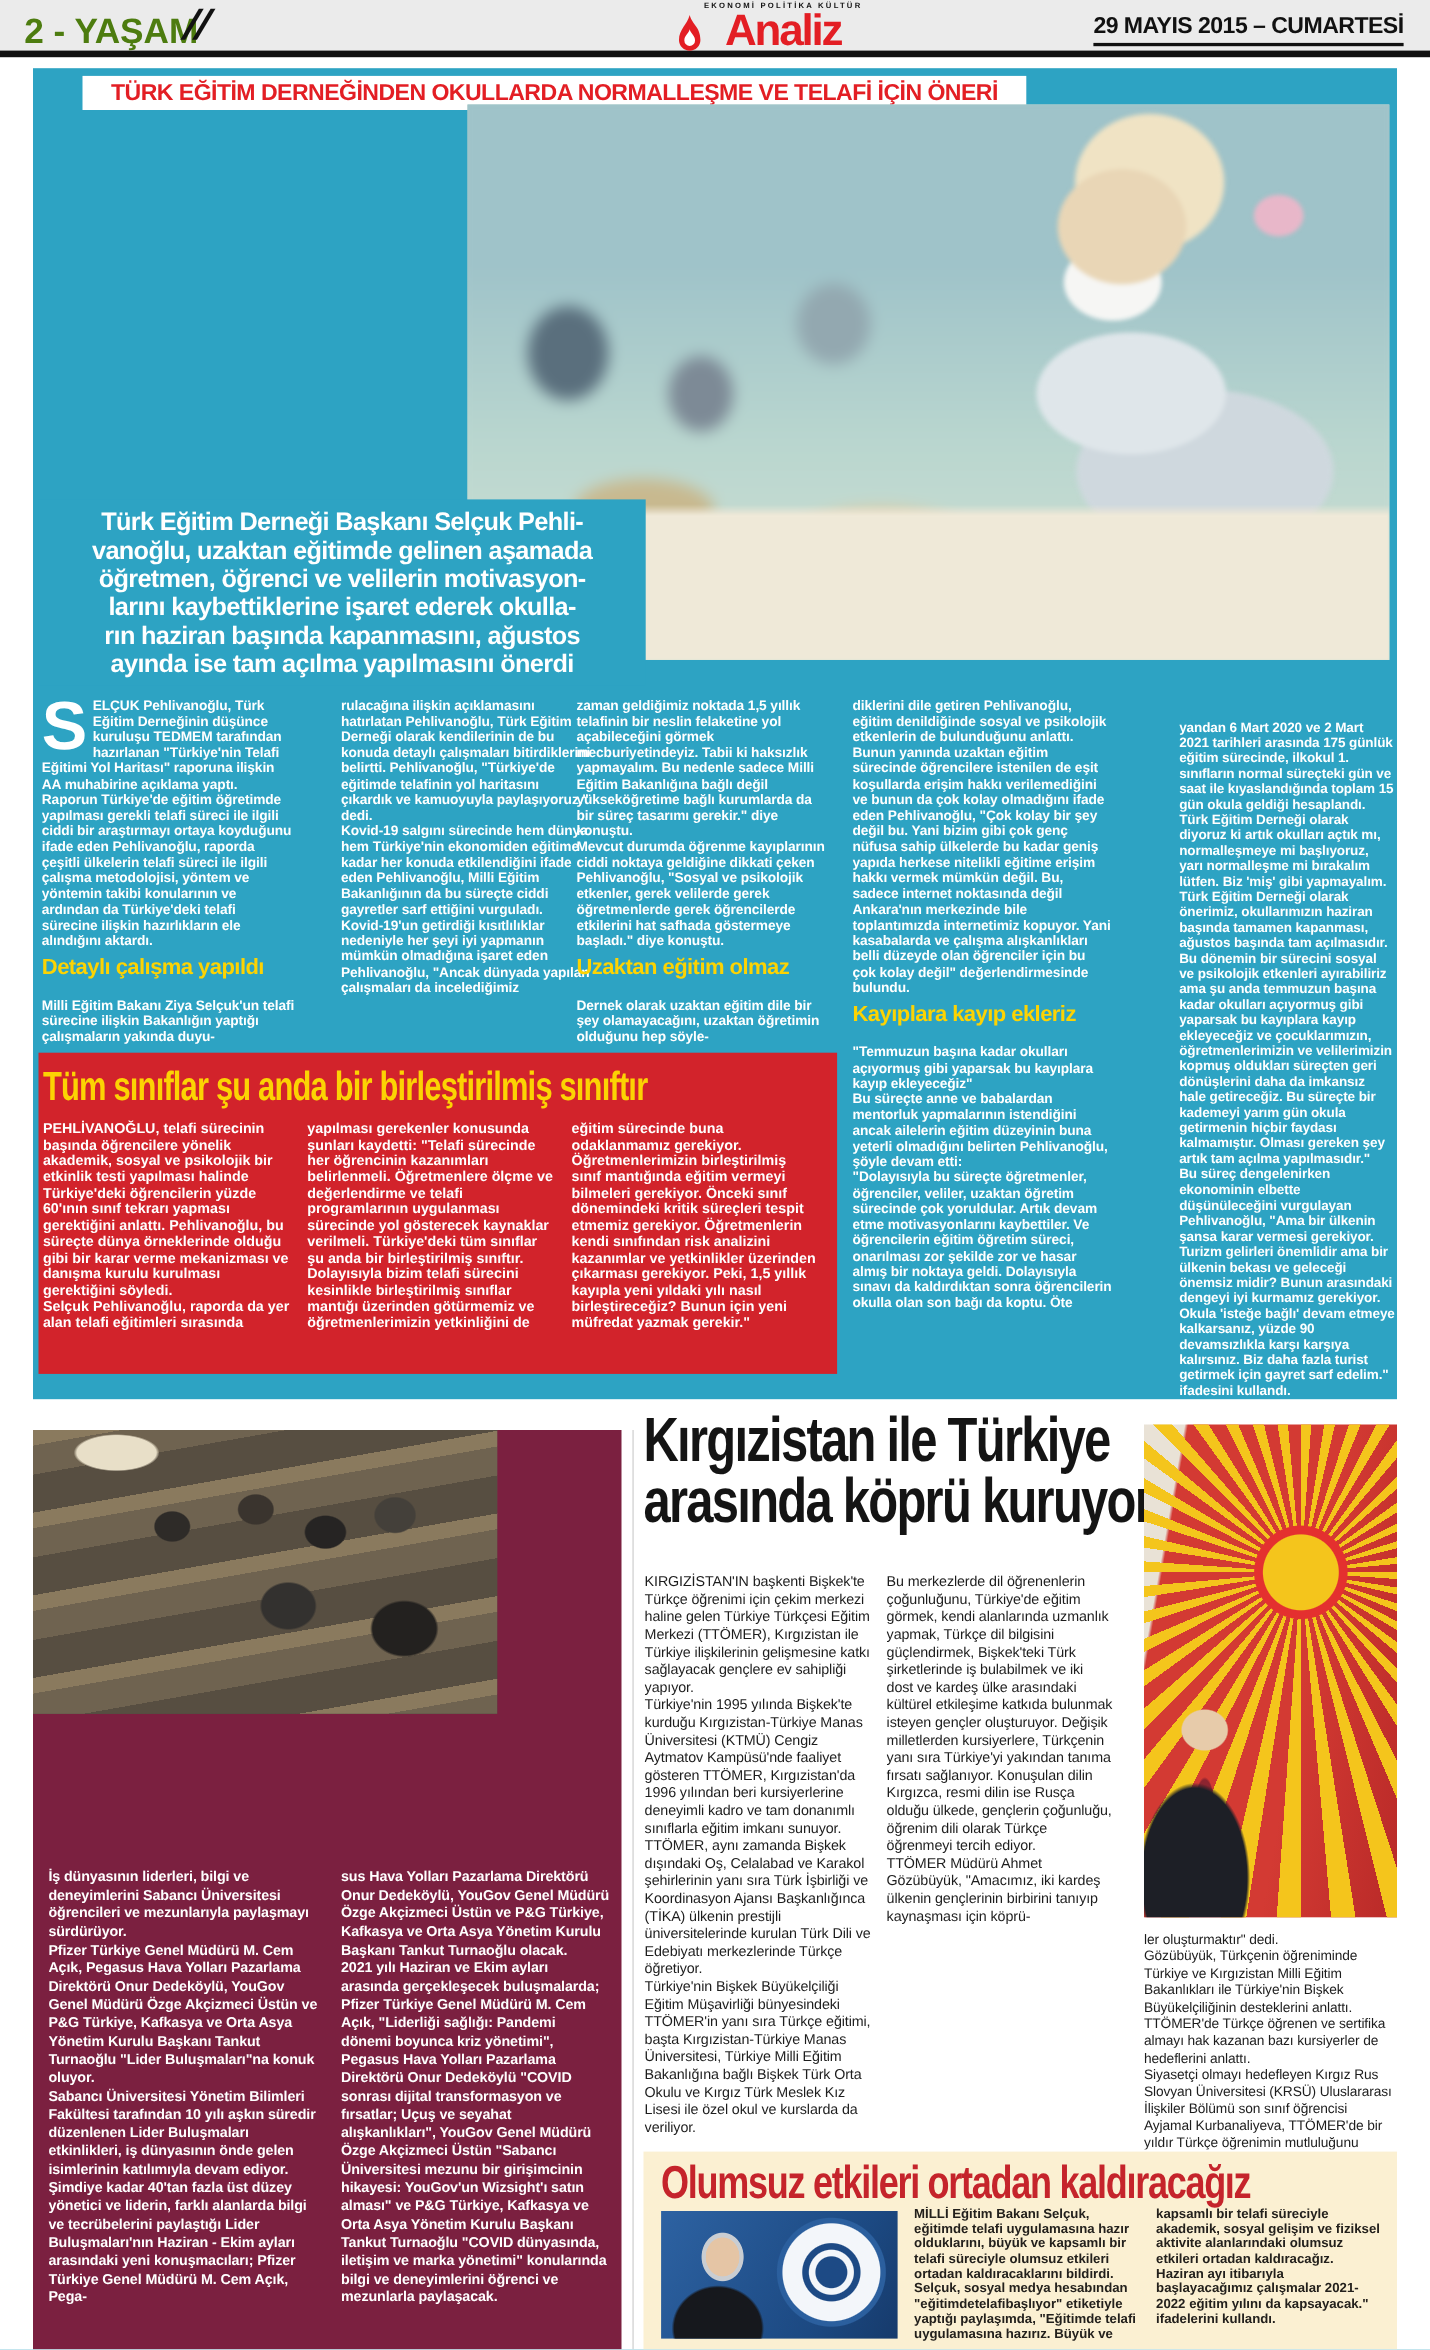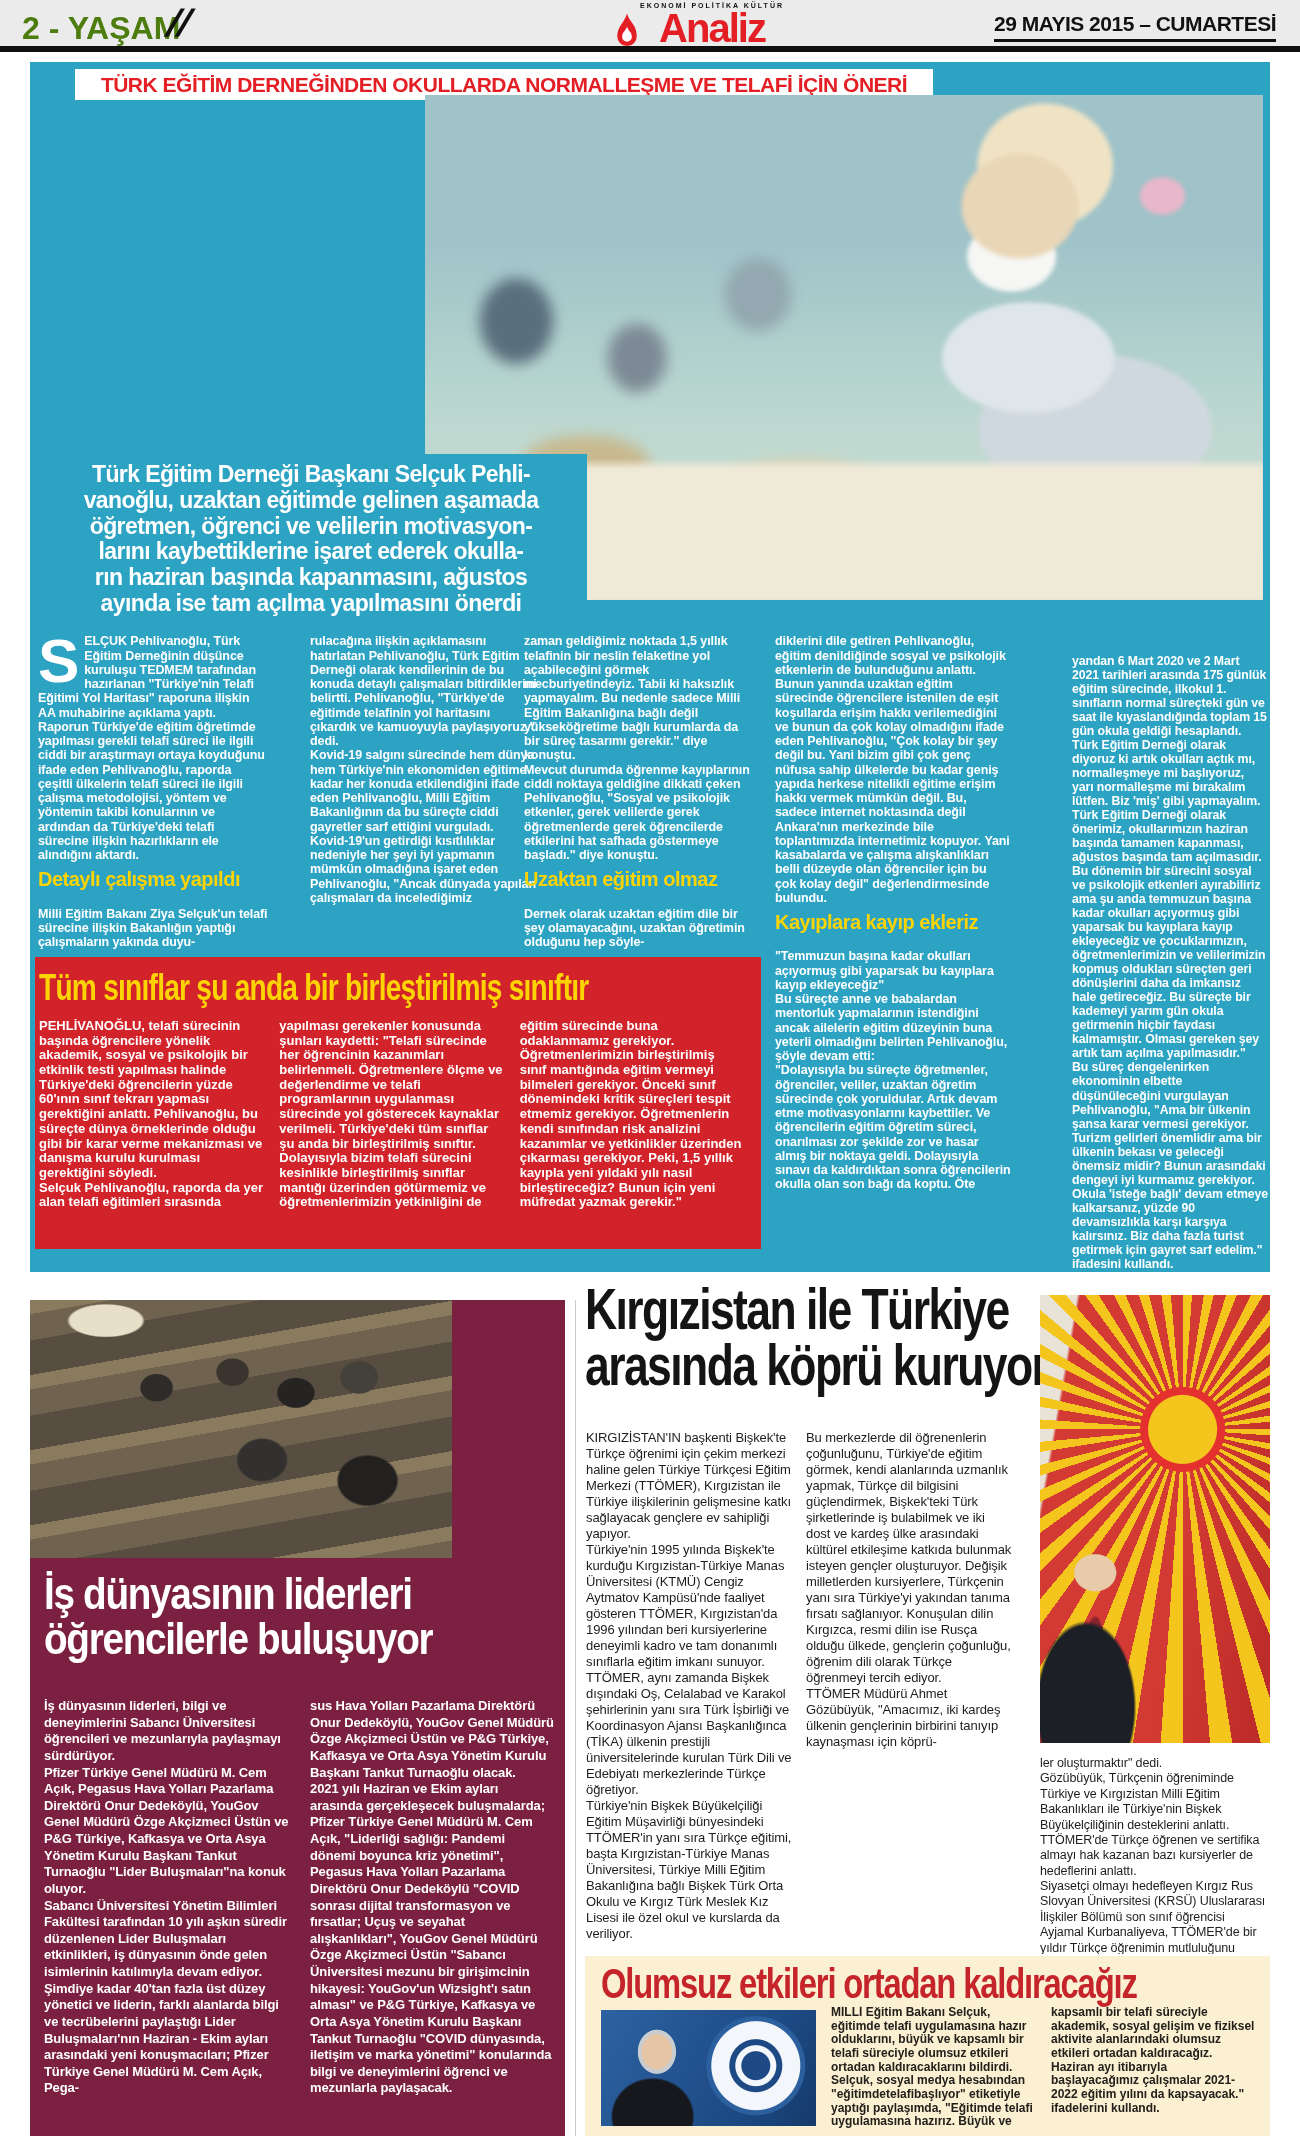--- a/index.html
+++ b/index.html
@@ -194,24 +194,20 @@
 
     <div class="redbox">
       <div class="redbox-title">Tüm sınıflar şu anda bir birleştirilmiş sınıftır</div>
       <div class="redbox-body">PEHLİVANOĞLU, telafi sürecinin başında öğrencilere yönelik akademik, sosyal ve psikolojik bir etkinlik testi yapılması halinde Türkiye'deki öğrencilerin yüzde 60'ının sınıf tekrarı yapması gerektiğini anlattı. Pehlivanoğlu, bu süreçte dünya örneklerinde olduğu gibi bir karar verme mekanizması ve danışma kurulu kurulması gerektiğini söyledi.
 Selçuk Pehlivanoğlu, raporda da yer alan telafi eğitimleri sırasında yapılması gerekenler konusunda şunları kaydetti: "Telafi sürecinde her öğrencinin kazanımları belirlenmeli. Öğretmenlere ölçme ve değerlendirme ve telafi programlarının uygulanması sürecinde yol gösterecek kaynaklar verilmeli. Türkiye'deki tüm sınıflar şu anda bir birleştirilmiş sınıftır. Dolayısıyla bizim telafi sürecini kesinlikle birleştirilmiş sınıflar mantığı üzerinden götürmemiz ve öğretmenlerimizin yetkinliğini de eğitim sürecinde buna odaklanmamız gerekiyor. Öğretmenlerimizin birleştirilmiş sınıf mantığında eğitim vermeyi bilmeleri gerekiyor. Önceki sınıf dönemindeki kritik süreçleri tespit etmemiz gerekiyor. Öğretmenlerin kendi sınıfından risk analizini kazanımlar ve yetkinlikler üzerinden çıkarması gerekiyor. Peki, 1,5 yıllık kayıpla yeni yıldaki yılı nasıl birleştireceğiz? Bunun için yeni müfredat yazmak gerekir."</div>
     </div>
   </div>
 
   <div class="leaders">
     <div class="photo-lecture"></div>
-    <div class="leaders-h">
-      <span class="hl">İş dünyasının liderleri</span>
-      <span class="hl">öğrencilerle buluşuyor</span>
-    </div>
     <div class="lcol lcol1">İş dünyasının liderleri, bilgi ve deneyimlerini Sabancı Üniversitesi öğrencileri ve mezunlarıyla paylaşmayı sürdürüyor.
 Pfizer Türkiye Genel Müdürü M. Cem Açık, Pegasus Hava Yolları Pazarlama Direktörü Onur Dedeköylü, YouGov Genel Müdürü Özge Akçizmeci Üstün ve P&amp;G Türkiye, Kafkasya ve Orta Asya Yönetim Kurulu Başkanı Tankut Turnaoğlu "Lider Buluşmaları"na konuk oluyor.
 Sabancı Üniversitesi Yönetim Bilimleri Fakültesi tarafından 10 yılı aşkın süredir düzenlenen Lider Buluşmaları etkinlikleri, iş dünyasının önde gelen isimlerinin katılımıyla devam ediyor. Şimdiye kadar 40'tan fazla üst düzey yönetici ve liderin, farklı alanlarda bilgi ve tecrübelerini paylaştığı Lider Buluşmaları'nın Haziran - Ekim ayları arasındaki yeni konuşmacıları; Pfizer Türkiye Genel Müdürü M. Cem Açık, Pega-</div>
     <div class="lcol lcol2">sus Hava Yolları Pazarlama Direktörü Onur Dedeköylü, YouGov Genel Müdürü Özge Akçizmeci Üstün ve P&amp;G Türkiye, Kafkasya ve Orta Asya Yönetim Kurulu Başkanı Tankut Turnaoğlu olacak.
 2021 yılı Haziran ve Ekim ayları arasında gerçekleşecek buluşmalarda; Pfizer Türkiye Genel Müdürü M. Cem Açık, "Liderliği sağlığı: Pandemi dönemi boyunca kriz yönetimi", Pegasus Hava Yolları Pazarlama Direktörü Onur Dedeköylü "COVID sonrası dijital transformasyon ve fırsatlar; Uçuş ve seyahat alışkanlıkları", YouGov Genel Müdürü Özge Akçizmeci Üstün "Sabancı Üniversitesi mezunu bir girişimcinin hikayesi: YouGov'un Wizsight'ı satın alması" ve P&amp;G Türkiye, Kafkasya ve Orta Asya Yönetim Kurulu Başkanı Tankut Turnaoğlu "COVID dünyasında, iletişim ve marka yönetimi" konularında bilgi ve deneyimlerini öğrenci ve mezunlarla paylaşacak.</div>
   </div>
   <div class="vdivider"></div>
 
   <div class="bridge-h">
     <span class="hl">Kırgızistan ile Türkiye</span>

